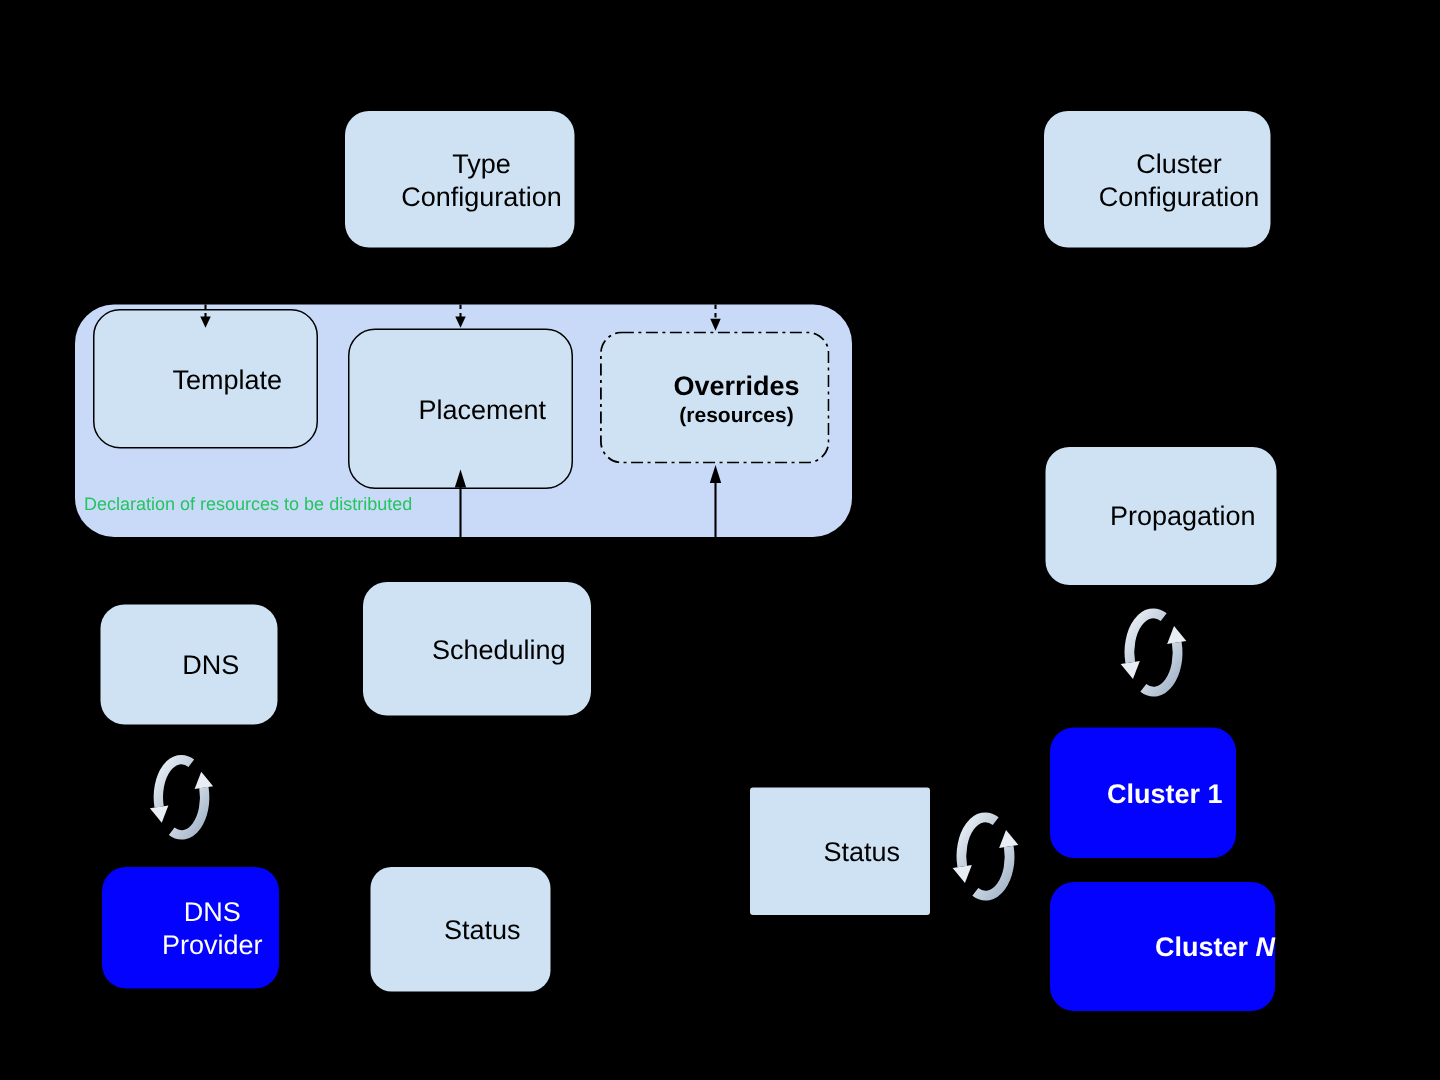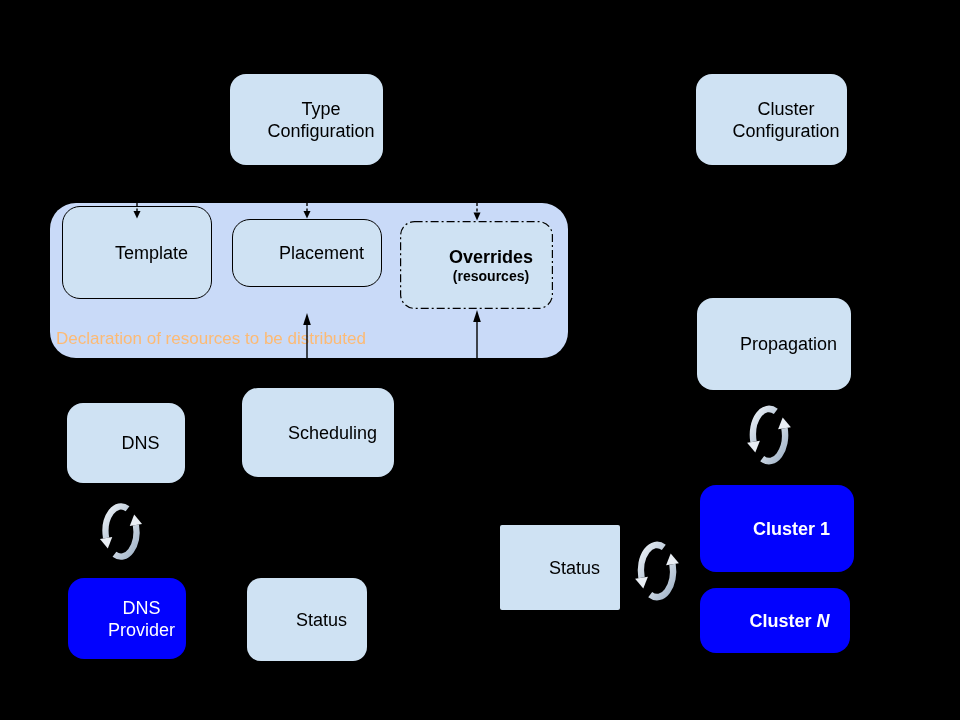--- a/index.html
+++ b/index.html
@@ -16,21 +16,21 @@
     box-sizing:border-box;
     padding-left:29px;
   }
   .fill-light     { background: var(--box-fill, #cfe2f3); }
   .fill-container { background: var(--container-fill, #c9daf8); }
   .fill-blue      { background: var(--cluster-fill, #0000ff); color: var(--cluster-text, #fff); }
   .bordered { border:1px solid var(--connector, #000); }
   .pre { white-space:pre-line; }
   .bold { font-weight:bold; }
   .caption {
-    position:absolute; font-size:17px; color:#fdba74; white-space:nowrap;
+    position:absolute; font-size:12px; color:#22c55e; white-space:nowrap;
   }
   .sublabel { font-size:14px; line-height:17px; display:block; }
   .stack { display:block; }
   .overlay, .dash-rect {
     position:absolute; left:0; top:0; pointer-events:none;
   }
   .connector-line { stroke: var(--connector, #000); stroke-width:1.4; fill:none; }
   .connector-line.dashed { stroke-dasharray:3 2.6; }
   .connector-head { fill: var(--connector, #000); }
   .dash-border { stroke: var(--connector, #000); fill:none; stroke-width:1.2; stroke-dasharray:8 3 2 3; }
@@ -55,21 +55,21 @@
     <span class="label pre">Cluster
 Configuration</span>
   </div>
 
   <div class="box fill-container" style="left:50px; top:203px; width:518px; height:155px; border-radius:26px;"></div>
 
   <div class="box fill-light bordered" style="left:62px; top:206px; width:150px; height:93px; border-radius:18px;">
     <span class="label">Template</span>
   </div>
 
-  <div class="box fill-light bordered" style="left:232px; top:219px; width:150px; height:68px; border-radius:18px;">
+  <div class="box fill-light bordered" style="left:232px; top:219px; width:150px; height:107px; border-radius:18px;">
     <span class="label">Placement</span>
   </div>
 
   <div class="box fill-light" style="left:400px; top:221px; width:153px; height:88px; border-radius:14px;font-weight:bold;">
     <svg class="dash-rect" width="153" height="88">
       <rect class="dash-border" x="0.6" y="0.6" width="151.8" height="86.8" rx="14"></rect>
     </svg>
     <span class="stack">
       <span class="label">Overrides</span>
       <span class="sublabel">(resources)</span>
@@ -96,25 +96,25 @@
   </div>
 
   <div class="box fill-light" style="left:247px; top:578px; width:120px; height:83px; border-radius:14px;">
     <span class="label">Status</span>
   </div>
 
   <div class="box fill-light" style="left:500px; top:525px; width:120px; height:85px; border-radius:2px;">
     <span class="label">Status</span>
   </div>
 
-  <div class="box fill-blue bold" style="left:700px; top:485px; width:154px; height:87px; border-radius:16px;">
+  <div class="box fill-blue bold" style="left:700px; top:485px; width:124px; height:87px; border-radius:16px;">
     <span class="label">Cluster 1</span>
   </div>
 
-  <div class="box fill-blue bold" style="left:700px; top:588px; width:150px; height:65px; border-radius:16px;">
+  <div class="box fill-blue bold" style="left:700px; top:588px; width:150px; height:86px; border-radius:16px;justify-content:flex-end;">
     <span><span>Cluster </span><i>N</i></span>
   </div>
 
   <svg class="sync" style="left:96px; top:495px;" width="50" height="73" viewBox="0 0 52 72">
     <defs>
         <linearGradient id="sgA" x1="0" y1="0" x2="1" y2="1">
       <stop class="stop-a" offset="0"></stop>
           <stop class="stop-b" offset="1"></stop>
     </linearGradient>
       </defs>

